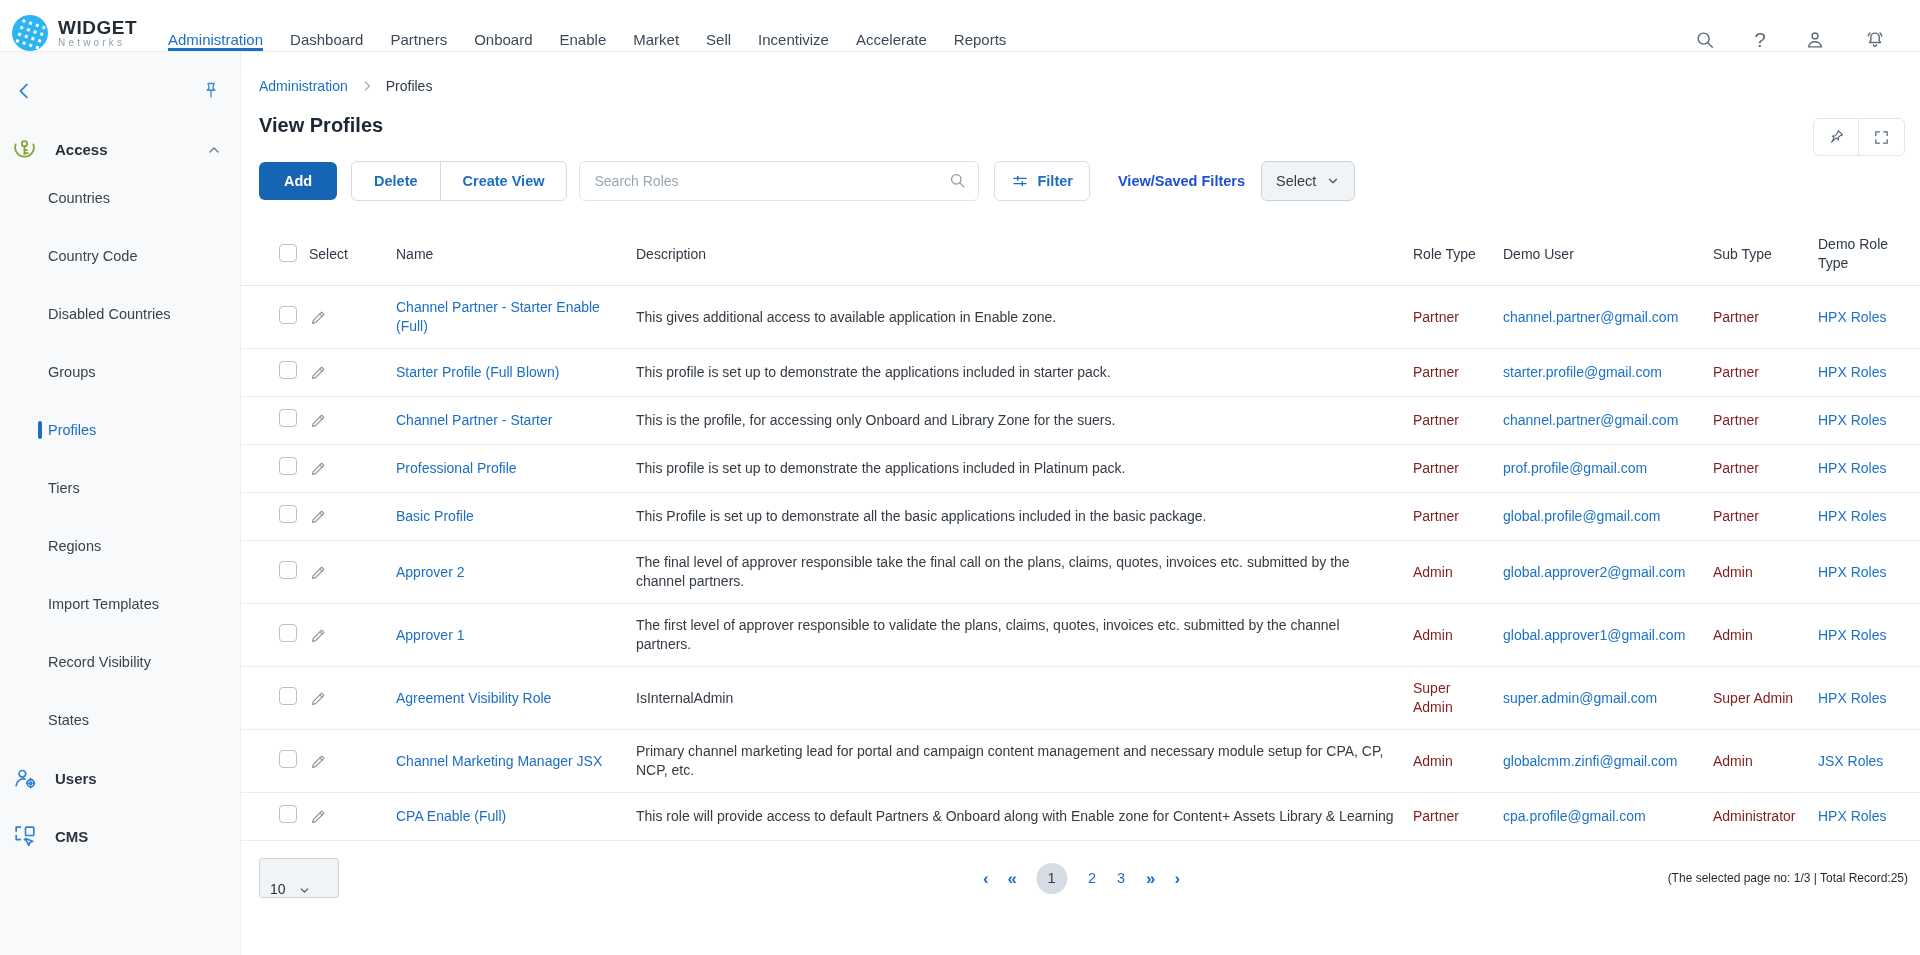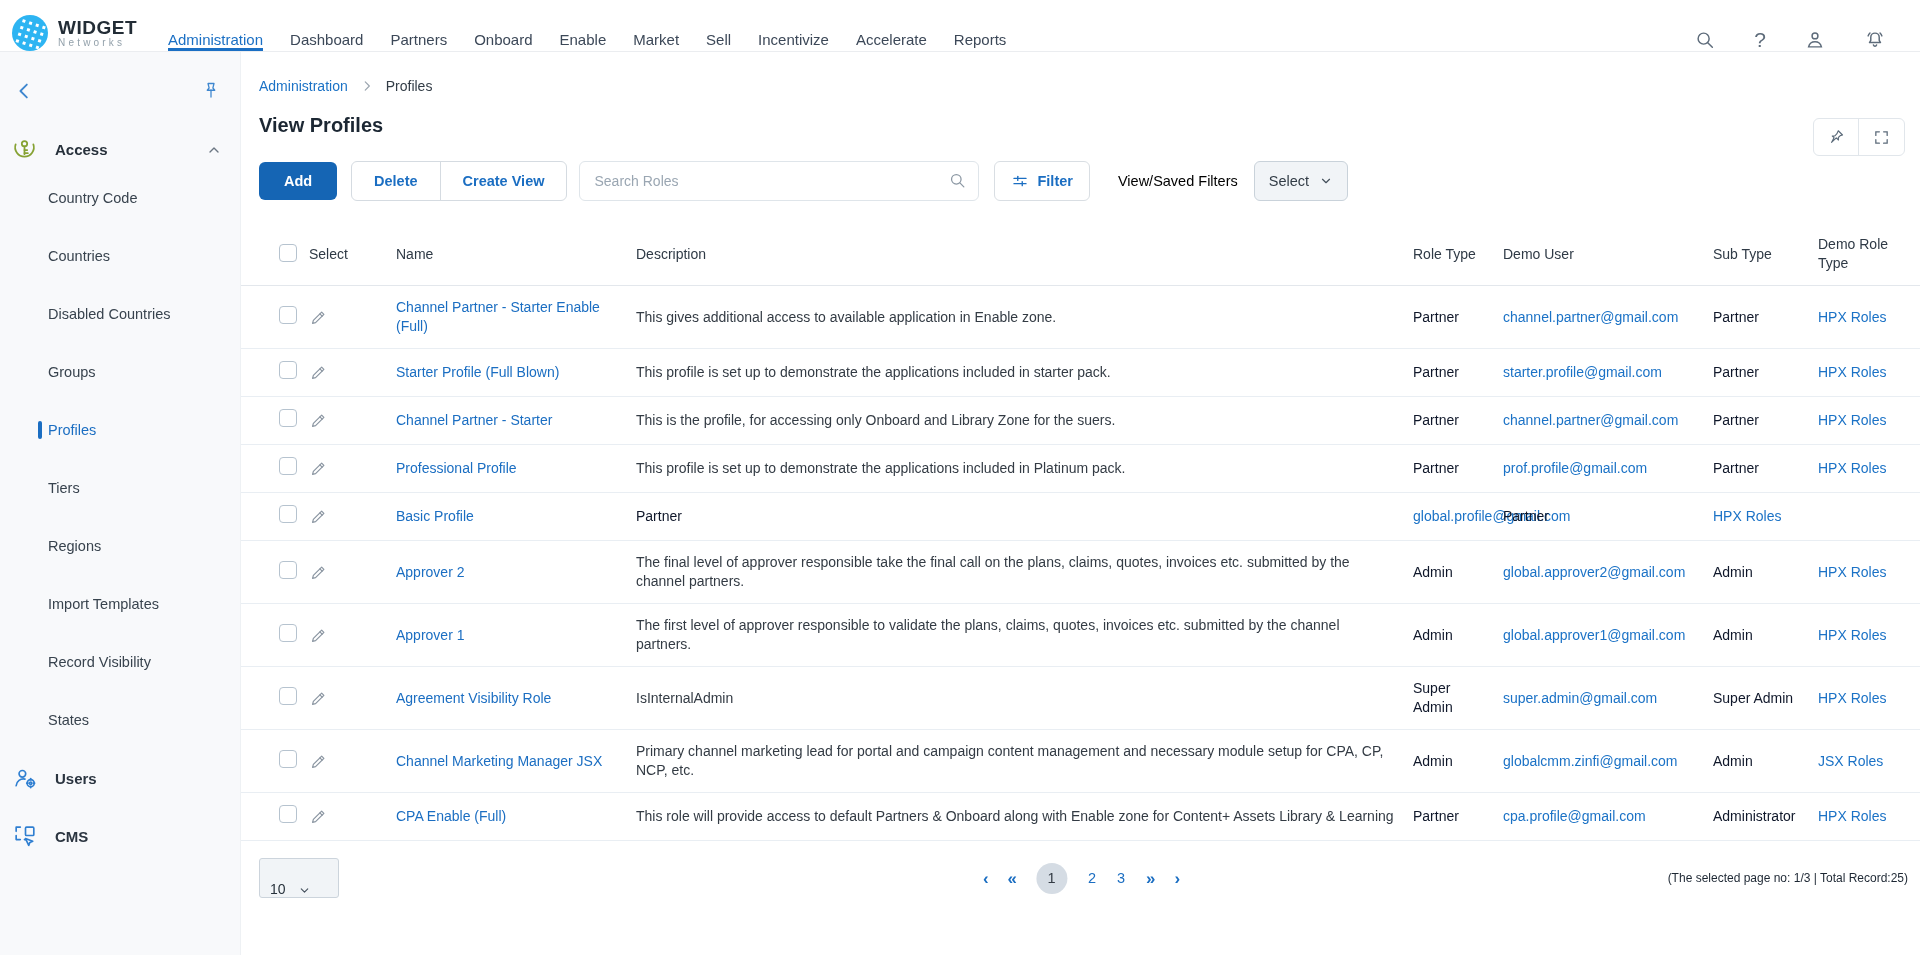--- a/index.html
+++ b/index.html
@@ -59,21 +59,21 @@
     color:#1b6ec2; padding:0 22px; cursor:pointer; }
   .btn-group button:first-child { border-right:1px solid #d5dbe1; }
   .search-wrap { position:relative; margin-left:12px; }
   .search-input { width:400px; height:40px; border:1px solid #dfe5ea; border-radius:6px;
     padding:0 38px 0 14px; font-size:14px; font-family:inherit; color:#333; background:#fff; outline:none; }
   .search-input::placeholder { color:#9aa6b2; }
   .search-wrap .sicon { position:absolute; right:12px; top:10px; color:#8b97a3; }
   .btn-filter { display:flex; align-items:center; gap:8px; margin-left:15px; height:40px; padding:0 16px;
     background:#fff; border:1px solid #d9dee3; border-radius:6px; color:#1b6ec2;
     font-size:14.5px; font-weight:700; cursor:pointer; font-family:inherit; }
-  .saved-filters-label { margin-left:28px; font-size:14.5px; font-weight:400; color:#000000; }
+  .saved-filters-label { margin-left:28px; font-size:14.5px; font-weight:700; color:#1d4ed8; }
   .btn-select { display:flex; align-items:center; gap:10px; margin-left:16px; height:40px; padding:0 14px;
     background:#f1f4f7; border:1px solid #c9d2da; border-radius:6px; color:#323c46;
     font-size:14.5px; cursor:pointer; font-family:inherit; }
   .corner-btns { position:absolute; top:66px; right:15px; display:flex; border:1px solid #e1e6eb;
     border-radius:6px; background:#fff; }
   .corner-btn { width:45px; height:36px; display:flex; align-items:center; justify-content:center;
     color:#5c6b7a; cursor:pointer; }
   .corner-btn:first-child { border-right:1px solid #e1e6eb; }
 
   
@@ -83,21 +83,21 @@
   .thead { margin-top:26px; padding-top:8px; padding-bottom:12px; border-bottom:1px solid #e3e7ec;
     font-size:14px; color:#2f3a46; }
   .th { padding-right:14px; line-height:19px; }
   .trow { border-bottom:1px solid #e9eef3; font-size:14px; padding-top:12px; padding-bottom:12px;
     line-height:19px; }
   .cb { width:18px; height:18px; border:1.5px solid #b6c3cf; border-radius:4px; background:#fff;
     display:inline-block; cursor:pointer; }
   .cell-edit { display:flex; cursor:pointer; }
   .c-name { color:#1b6ec2; cursor:pointer; padding-right:22px; text-decoration:none; }
   .c-desc { color:#333b44; padding-right:16px; }
-  .c-role, .c-sub { color:#0f172a; padding-right:10px; }
+  .c-role, .c-sub { color:#7f1d1d; padding-right:10px; }
   .c-user, .c-demorole { color:#1b72c6; cursor:pointer; text-decoration:none; padding-right:10px; }
 
   
   .pagerbar { display:flex; align-items:center; margin-top:14px; padding:0 12px 0 18px; height:46px; position:relative; }
   .pagesize { display:flex; align-items:flex-end; gap:12px; width:80px; height:40px; padding:0 10px;
     background:#f1f4f7; border:1px solid #ccd4dc; border-radius:3px; font-size:14px; color:#28323c; cursor:pointer; }
   .pager { position:absolute; left:50%; transform:translateX(-50%); display:flex; align-items:center; gap:21px; }
   .pg-arrow { color:#1b6ec2; font-size:17px; font-weight:700; cursor:pointer; letter-spacing:-2px; line-height:1; }
   .pg-num { color:#1b6ec2; font-size:14.5px; cursor:pointer; }
   .pg-num.current { width:31px; height:31px; border-radius:50%; background:#d5dce4; color:#333b44;
@@ -181,22 +181,22 @@
           </svg>
       </span>
       <span class="sb-access-label">Access</span>
       <span class="chev" style="color:#6b7682">
         <svg width="16" height="16" viewBox="0 0 24 24" fill="none" stroke="currentColor" stroke-width="2" stroke-linecap="round" stroke-linejoin="round">
             <polyline points="6,15 12,9 18,15"></polyline>
           </svg>
       </span>
     </div>
     <div class="sb-items">
+        <div class="sb-item">Countries</div>
         <div class="sb-item">Country Code</div>
-        <div class="sb-item">Countries</div>
         <div class="sb-item">Disabled Countries</div>
         <div class="sb-item">Groups</div>
         <div class="sb-item active">Profiles</div>
         <div class="sb-item">Tiers</div>
         <div class="sb-item">Regions</div>
         <div class="sb-item">Import Templates</div>
         <div class="sb-item">Record Visibility</div>
         <div class="sb-item">States</div>
       </div>
     <div class="sb-bottom-item">
@@ -367,20 +367,21 @@
         </div>
         <div class="trow">
           <span><span class="cb"></span></span>
           <span class="cell-edit">
             <svg width="19" height="19" viewBox="0 0 24 24" fill="none" stroke="#8a95a1" stroke-width="1.5" stroke-linecap="round" stroke-linejoin="round">
               <path d="M4.5 19.5l1-3.8L16 5.2l2.8 2.8L8.3 18.5l-3.8 1z"></path>
               <line x1="13.8" y1="7.4" x2="16.6" y2="10.2"></line>
             </svg>
           </span>
           <a class="c-name">Basic Profile</a>
+          <span class="c-desc">This Profile is set up to demonstrate all the basic applications included in the basic package.</span>
           <span class="c-role">Partner</span>
           <a class="c-user">global.profile@gmail.com</a>
           <span class="c-sub">Partner</span>
           <a class="c-demorole">HPX Roles</a>
         </div>
         <div class="trow">
           <span><span class="cb"></span></span>
           <span class="cell-edit">
             <svg width="19" height="19" viewBox="0 0 24 24" fill="none" stroke="#8a95a1" stroke-width="1.5" stroke-linecap="round" stroke-linejoin="round">
               <path d="M4.5 19.5l1-3.8L16 5.2l2.8 2.8L8.3 18.5l-3.8 1z"></path>

